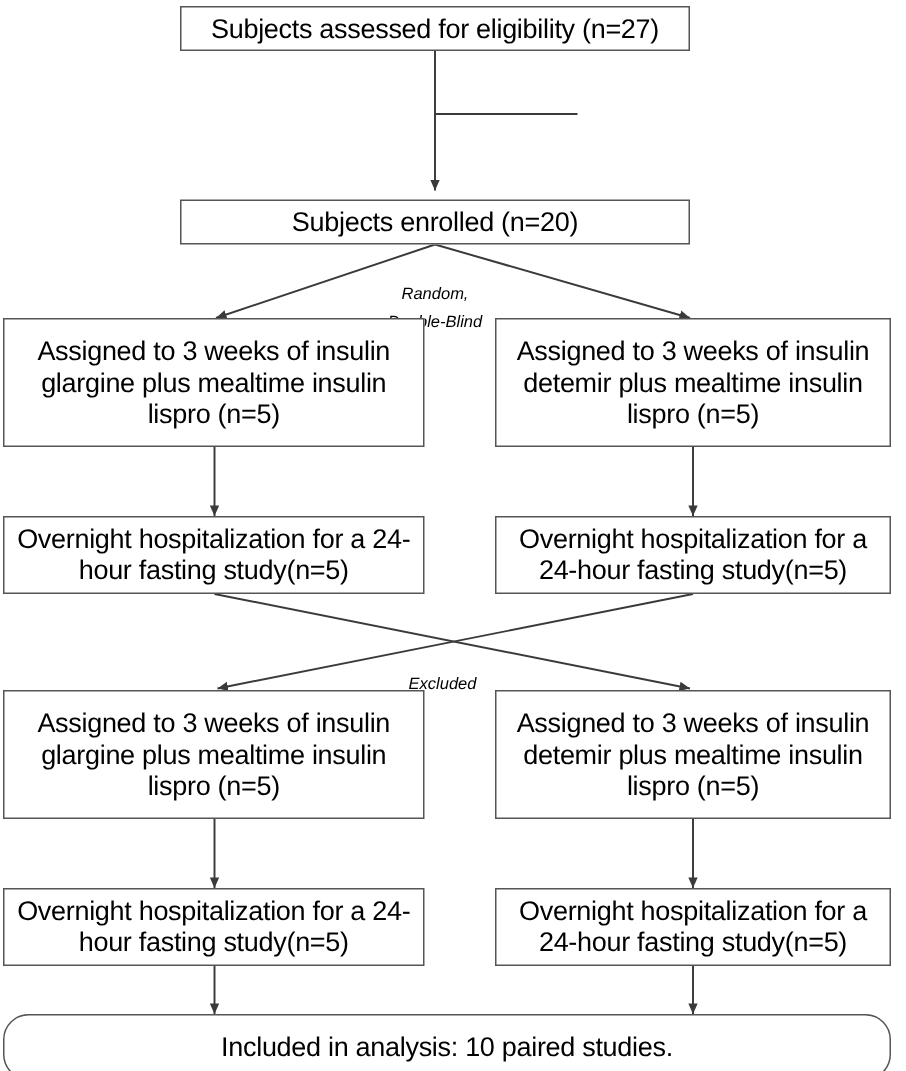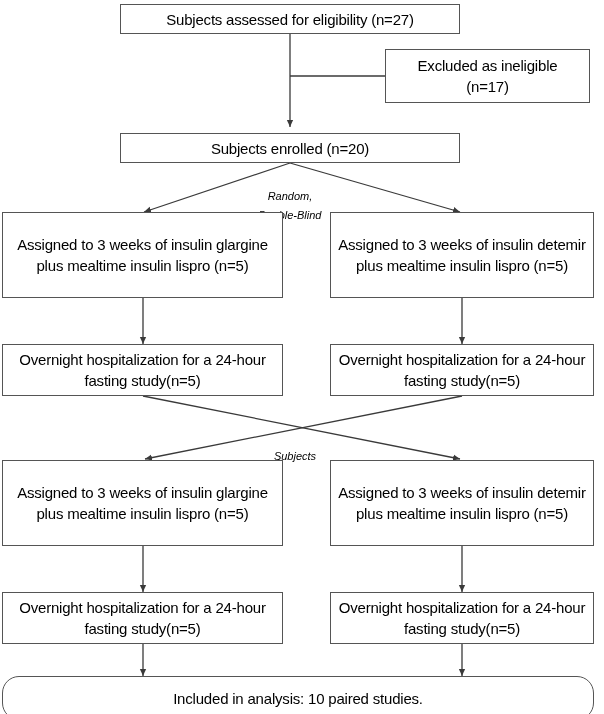--- a/index.html
+++ b/index.html
@@ -28,21 +28,21 @@
   }
   .node {
     position: absolute;
     box-sizing: border-box;
     border: 1px solid #555555;
     background: #ffffff;
     display: flex;
     align-items: center;
     justify-content: center;
     text-align: center;
-    font-size: 15px;
+    font-size: 18px;
     line-height: 21px;
     letter-spacing: -0.2px;
     padding: 2px 4px;
     color: #000000;
   }
   .node span {
     display: block;
     width: 100%;
   }
   .edge-label {
@@ -86,24 +86,20 @@
 
       <path d="M 143,644 L 143,676" marker-end="url(#arrow)"></path>
       <path d="M 462,644 L 462,676" marker-end="url(#arrow)"></path>
     </g>
   </svg>
 
   <div class="node" style="left:120px; top:4px; width:340px; height:30px;">
     <span>Subjects assessed for eligibility (n=27)</span>
   </div>
 
-  <div class="node" style="left:385px; top:49px; width:205px; height:54px; white-space:pre-line;">
-    <span>Excluded as ineligible
-(n=17)</span>
-  </div>
 
   <div class="node" style="left:120px; top:133px; width:340px; height:30px;">
     <span>Subjects enrolled (n=20)</span>
   </div>
 
   <div class="edge-label" style="left:195px; top:168px; width:190px;">
     <span>Random,
 Double-Blind</span>
   </div>
 
@@ -117,21 +113,21 @@
 
   <div class="node" style="left:2px; top:344px; width:281px; height:52px;">
     <span>Overnight hospitalization for a 24-hour fasting study(n=5)</span>
   </div>
 
   <div class="node" style="left:330px; top:344px; width:264px; height:52px;">
     <span>Overnight hospitalization for a 24-hour fasting study(n=5)</span>
   </div>
 
   <div class="edge-label" style="left:215px; top:428px; width:160px;">
-    <span>Subjects</span>
+    <span>Excluded</span>
   </div>
 
   <div class="node" style="left:2px; top:460px; width:281px; height:86px;">
     <span>Assigned to 3 weeks of insulin glargine plus mealtime insulin lispro (n=5)</span>
   </div>
 
   <div class="node" style="left:330px; top:460px; width:264px; height:86px;">
     <span>Assigned to 3 weeks of insulin detemir plus mealtime insulin lispro (n=5)</span>
   </div>
 

